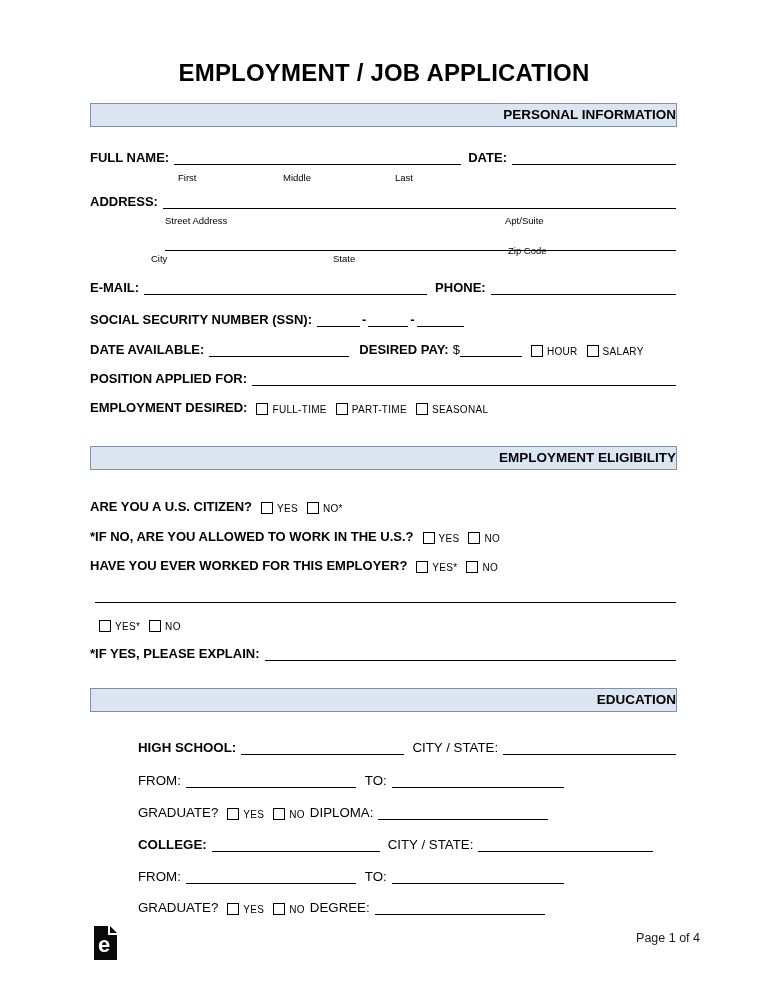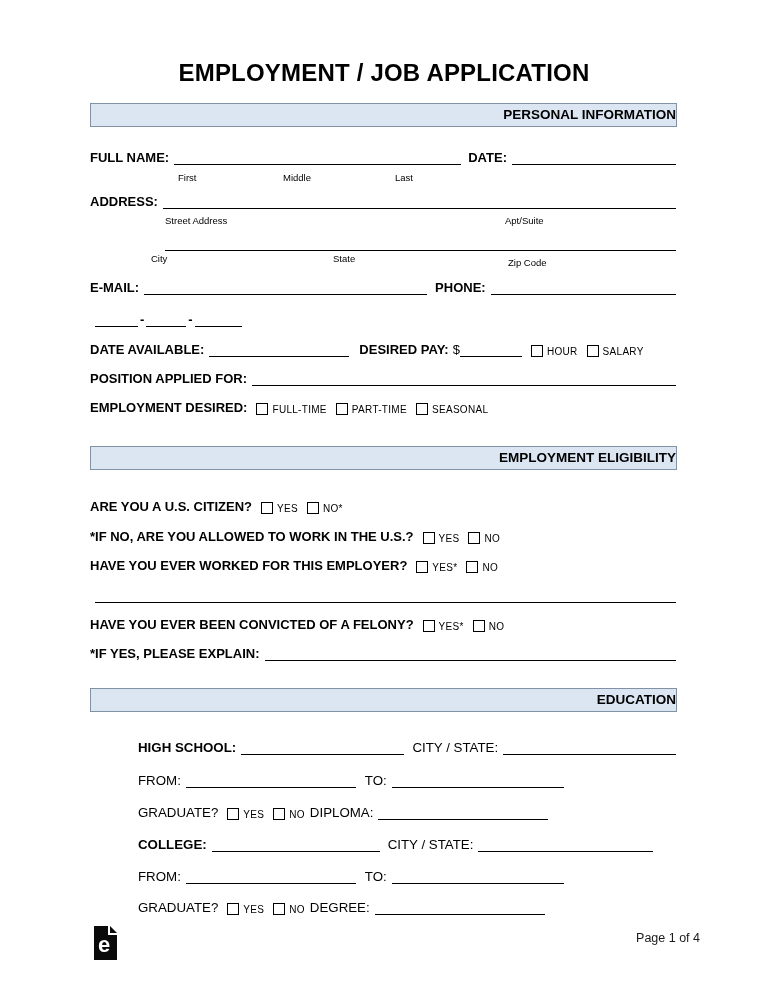--- a/index.html
+++ b/index.html
@@ -56,30 +56,31 @@
     <span class="ln lnf"></span>
   </div>
   <span class="sub" style="left:165px; top:215px">Street Address</span>
   <span class="sub" style="left:505px; top:215px">Apt/Suite</span>
 
   <div class="row" style="top:234px; left:165px">
     <span class="ln lnf" style="margin-left:0"></span>
   </div>
   <span class="sub" style="left:151px; top:253px">City</span>
   <span class="sub" style="left:333px; top:253px">State</span>
-  <span class="sub" style="left:508px; top:257px">Zip Code</span>
+  <span class="sub" style="left:508px; top:245px">Zip Code</span>
 
   <div class="row" style="top:278px">
     <span class="b">E-MAIL:</span>
     <span class="ln" style="width:283px"></span>
     <span class="b" style="margin-left:8px">PHONE:</span>
     <span class="ln lnf"></span>
   </div>
 
   <div class="row" style="top:310px">
+    <span class="b">SOCIAL SECURITY NUMBER (SSN):</span>
     <span class="ln" style="width:43px"></span>
     <span class="dash">-</span>
     <span class="ln" style="width:40px; margin-left:0"></span>
     <span class="dash">-</span>
     <span class="ln" style="width:47px; margin-left:0"></span>
   </div>
 
   <div class="row" style="top:340px">
     <span class="b">DATE AVAILABLE:</span>
     <span class="ln" style="width:140px"></span>
@@ -153,21 +154,20 @@
       <span class="cb"></span>
       <span class="opt">NO</span>
     </span>
   </div>
 
   <div class="row" style="top:586px">
     <span class="ln lnf"></span>
   </div>
 
   <div class="row" style="top:615px">
-    <span class="b">HAVE YOU EVER BEEN CONVICTED OF A FELONY?</span>
     <span class="cbi">
       <span class="cb"></span>
       <span class="opt">YES*</span>
     </span>
     <span class="cbi">
       <span class="cb"></span>
       <span class="opt">NO</span>
     </span>
   </div>
 

